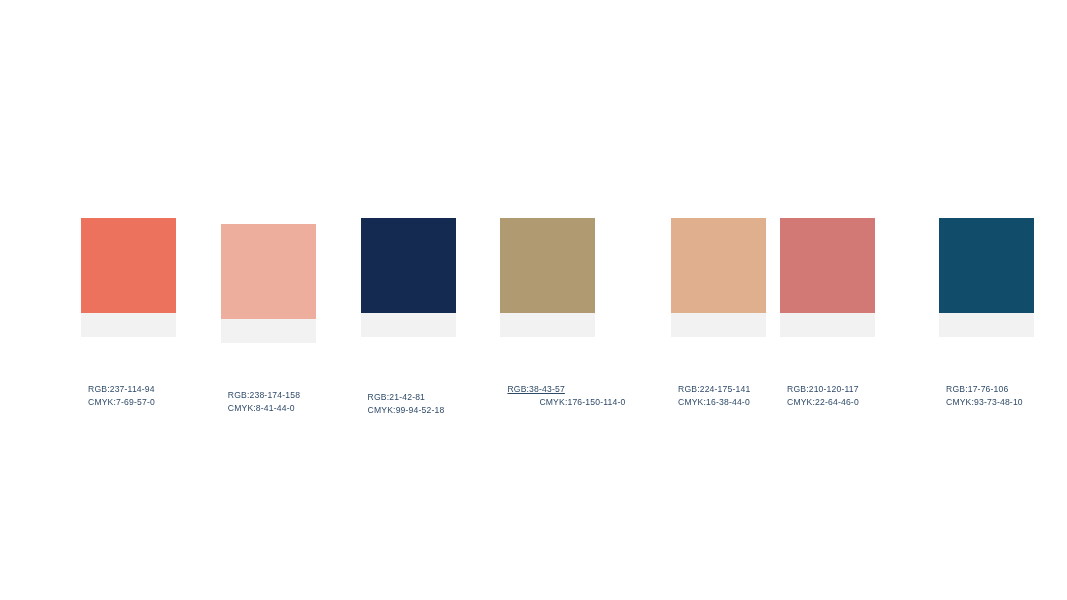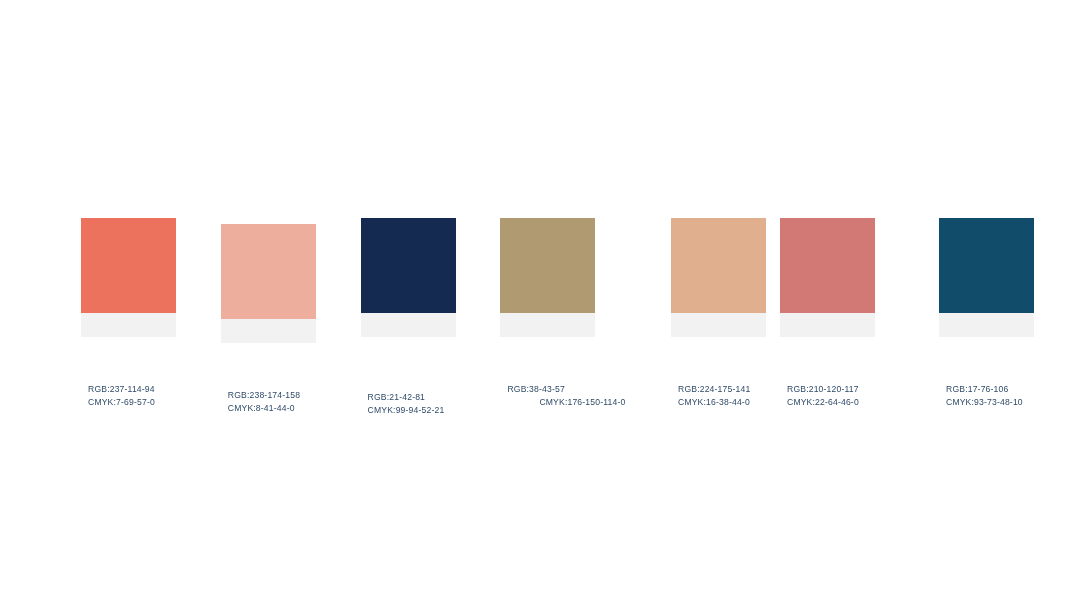--- a/index.html
+++ b/index.html
@@ -82,28 +82,28 @@
         <div class="swatch-labels">
           <span class="label-line" style="color: rgb(46, 74, 104);">RGB:238-174-158</span>
           <span class="label-line" style="color: rgb(46, 74, 104);">CMYK:8-41-44-0</span>
         </div>
       </div>
       <div class="swatch-item" style="left: 279.6px;">
         <div class="swatch-color" style="background: rgb(21, 42, 81);"></div>
         <div class="swatch-base" style="background: rgb(242, 242, 242);"></div>
         <div class="swatch-labels">
           <span class="label-line" style="color: rgb(46, 74, 104); margin-top: 8px;">RGB:21-42-81</span>
-          <span class="label-line" style="color: rgb(46, 74, 104);">CMYK:99-94-52-21</span>
+          <span class="label-line" style="color: rgb(46, 74, 104);">CMYK:99-94-52-18</span>
         </div>
       </div>
       <div class="swatch-item" style="left: 419.4px;">
         <div class="swatch-color" style="background: rgb(176, 154, 114);"></div>
         <div class="swatch-base" style="background: rgb(242, 242, 242);"></div>
         <div class="swatch-labels">
-          <span class="label-line" style="color: rgb(46, 74, 104);">RGB:38-43-57</span>
+          <span class="label-line" style="color: rgb(46, 74, 104); text-decoration: underline;">RGB:38-43-57</span>
           <span class="label-line" style="color: rgb(46, 74, 104); margin-left: 32px;">CMYK:176-150-114-0</span>
         </div>
       </div>
       <div class="swatch-item" style="left: 590px;">
         <div class="swatch-color" style="background: rgb(224, 175, 141);"></div>
         <div class="swatch-base" style="background: rgb(242, 242, 242);"></div>
         <div class="swatch-labels">
           <span class="label-line" style="color: rgb(46, 74, 104);">RGB:224-175-141</span>
           <span class="label-line" style="color: rgb(46, 74, 104);">CMYK:16-38-44-0</span>
         </div>

